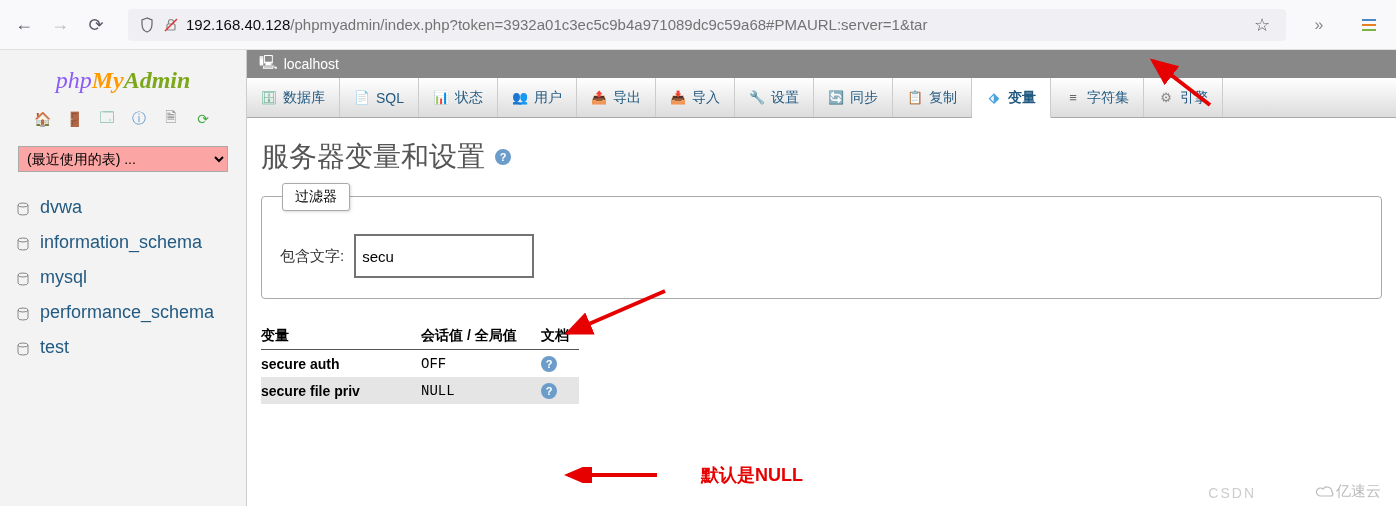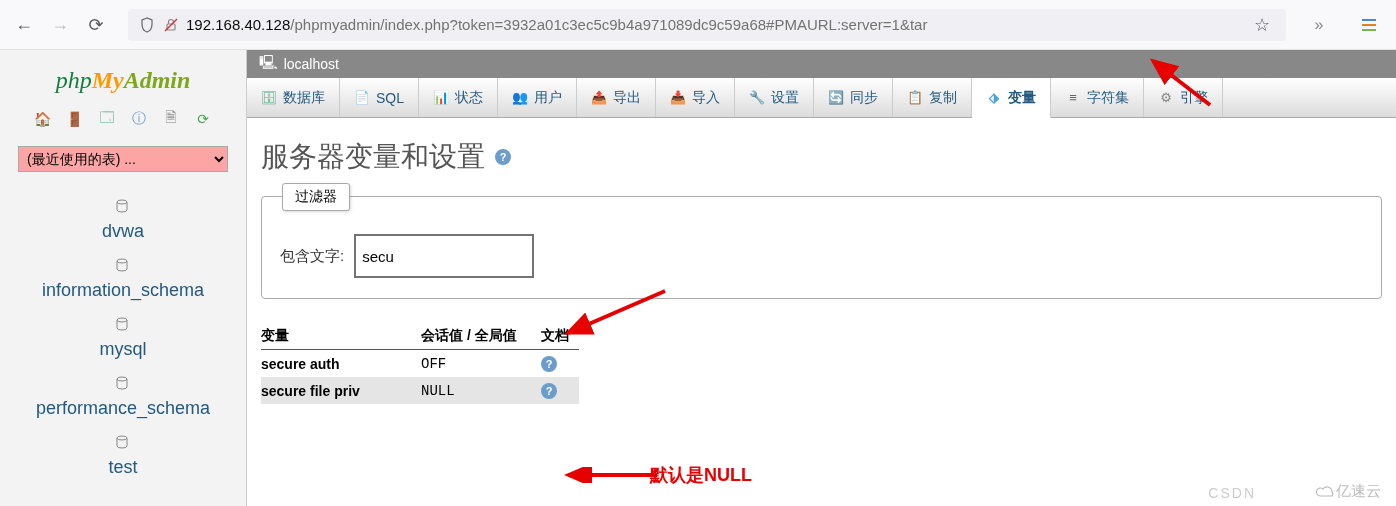--- a/index.html
+++ b/index.html
@@ -12,28 +12,28 @@
 .url-icon { width: 18px; color: #666; display: flex; align-items: center; justify-content: center; }
 .url-text { flex: 1; font-size: 15px; color: #737373; white-space: nowrap; overflow: hidden; }
 .url-dark { color: #0c0c0d; }
 .star-btn { width: 28px; color: #5b5b66; font-size: 18px; display:flex; align-items:center; justify-content:center; }
 .menu-btn { width: 34px; height: 34px; display: flex; align-items: center; justify-content: center; margin-left: 8px; }
 
 
 .body-wrap { display: flex; height: calc(506px - 50px); }
 .sidebar { width: 247px; background: #f3f3f3; border-right: 1px solid #ccc; padding: 10px 8px; display: flex; flex-direction: column; align-items: center; }
 .logo { font-size: 24px; font-weight: bold; margin: 6px 0 10px; }
-.logo .p1 { color: #15803d; font-weight: normal; font-style: italic; font-family: Georgia, serif; }
+.logo .p1 { color: #8b5cf6; font-weight: normal; font-style: italic; font-family: Georgia, serif; }
 .logo .p2 { color: #ff9900; font-style: italic; font-family: Georgia, serif; }
 .logo .p3 { color: #7da81b; font-style: italic; font-family: Georgia, serif; }
 .tool-row { display: flex; gap: 14px; margin: 6px 0 18px; }
 .tool-row span { width: 18px; height: 18px; display: inline-flex; align-items: center; justify-content: center; font-size: 14px; }
 .recent-select { width: 210px; height: 26px; border: 1px solid #aaa; background: #fca5a5; font-size: 14px; padding: 0 4px; margin-bottom: 18px; }
 .db-list { width: 100%; padding: 0 4px; }
-.db-item { display: flex; align-items: center; gap: 8px; padding: 7px 4px; font-size: 18px; color: #235a81; cursor: pointer; flex-direction: column; }
+.db-item { display: flex; align-items: center; gap: 8px; padding: 7px 4px; font-size: 18px; color: #235a81; cursor: pointer; }
 .db-icon { width: 16px; height: 16px; color: #888; }
 
 
 .main { flex: 1; display: flex; flex-direction: column; background: #fff; }
 .breadcrumb { background: #888; color: #fff; height: 28px; display: flex; align-items: center; padding: 0 12px; font-size: 14px; gap: 6px; }
 .tabs { display: flex; background: linear-gradient(#fff, #dcdcdc); border-bottom: 1px solid #aaa; height: 40px; }
 .tab { display: flex; align-items: center; gap: 6px; padding: 0 14px; font-size: 14px; color: #235a81; border-right: 1px solid #ccc; cursor: pointer; position: relative; }
 .tab.active { background: #fff; font-weight: bold; border-bottom: 1px solid #fff; margin-bottom: -1px; }
 .tab-icon { width: 16px; height: 16px; display: inline-flex; align-items: center; justify-content: center; font-size: 13px; }
 
@@ -257,21 +257,21 @@
   <line x1="105" y1="6" x2="8" y2="48" stroke="#e60000" stroke-width="4" marker-end="url(#ah2)"></line>
 </svg>
 <svg class="arrow-svg" style="left:562px; top:467px;" width="100" height="16">
   <defs>
       <marker id="ah3" markerWidth="8" markerHeight="8" refX="6" refY="3" orient="auto">
         <path d="M0,0 L7,3 L0,6 Z" fill="#e60000"></path>
       </marker>
     </defs>
   <line x1="95" y1="8" x2="6" y2="8" stroke="#e60000" stroke-width="4" marker-end="url(#ah3)"></line>
 </svg>
-<div class="anno-text" style="left:650px; top:463px;">默认是NULL</div>
+<div class="anno-text" style="left:701px; top:463px;">默认是NULL</div>
 
 <div class="watermark-1">CSDN</div>
 <div class="watermark-2">
   <svg width="22" height="14" viewBox="0 0 22 14">
       <path d="M6 11 a4 4 0 1 1 3 -7 a5 5 0 0 1 9 3 a3 3 0 0 1 0 4 Z" fill="none" stroke="#bbb" stroke-width="1.2"></path>
     </svg>
   <span>亿速云</span>
 </div>
 
 </body></html>

